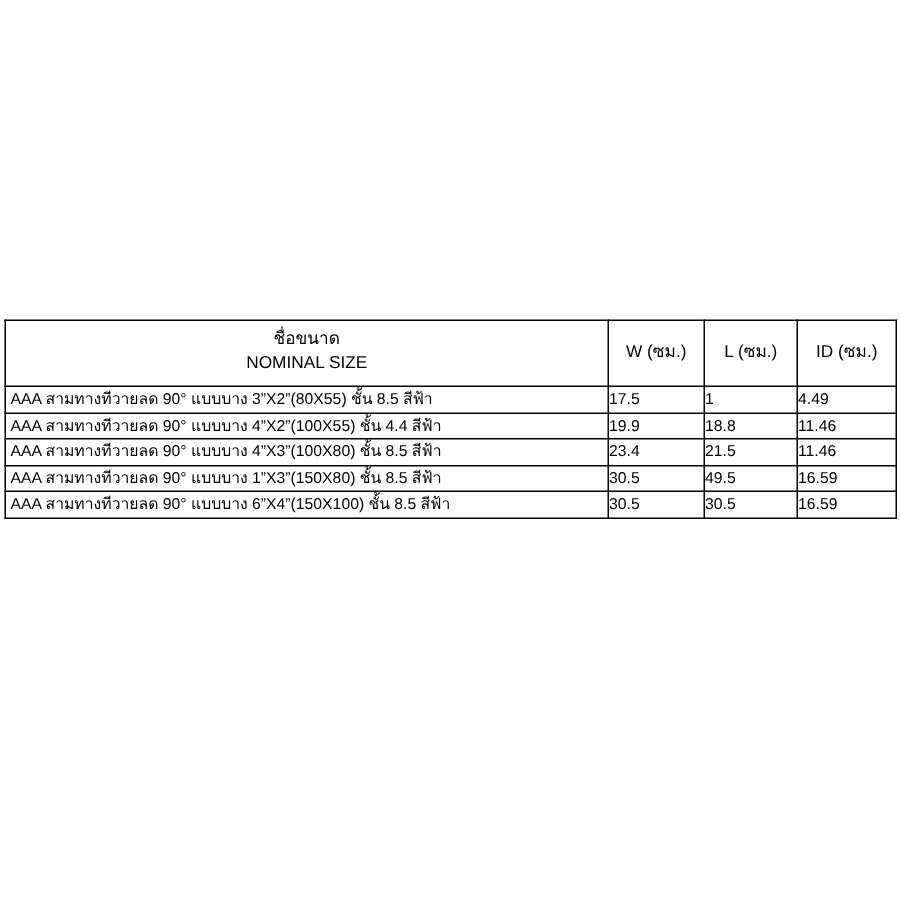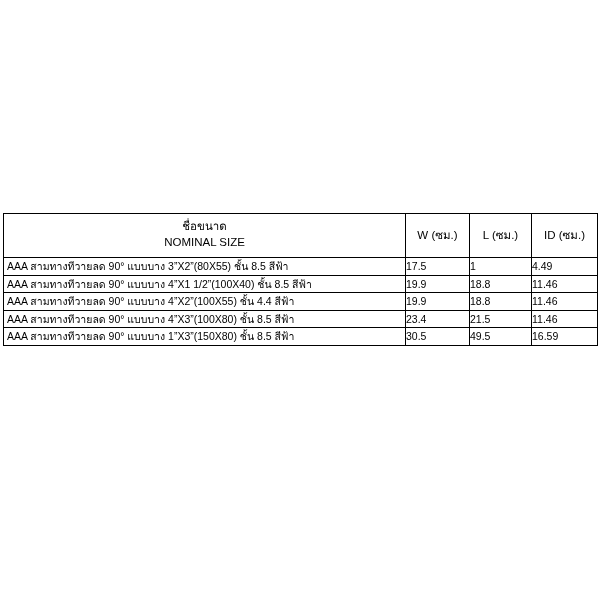--- a/index.html
+++ b/index.html
@@ -98,39 +98,39 @@
         </tr>
       </thead>
       <tbody>
         <tr>
           <td class="name">AAA สามทางทีวายลด 90° แบบบาง 3”X2”(80X55) ชั้น 8.5 สีฟ้า</td>
           <td class="num">17.5</td>
           <td class="num">1</td>
           <td class="num">4.49</td>
         </tr>
         <tr>
-          <td class="name">AAA สามทางทีวายลด 90° แบบบาง 4”X1 1/2”(100X40) ชั้น 8.5 สีฟ้า</td>
-          <td class="num">19.9</td>
-          <td class="num">18.8</td>
-          <td class="num">11.46</td>
-        </tr>
-        <tr>
           <td class="name">AAA สามทางทีวายลด 90° แบบบาง 4”X2”(100X55) ชั้น 4.4 สีฟ้า</td>
           <td class="num">19.9</td>
           <td class="num">18.8</td>
           <td class="num">11.46</td>
         </tr>
         <tr>
           <td class="name">AAA สามทางทีวายลด 90° แบบบาง 4”X3”(100X80) ชั้น 8.5 สีฟ้า</td>
           <td class="num">23.4</td>
           <td class="num">21.5</td>
           <td class="num">11.46</td>
         </tr>
         <tr>
           <td class="name">AAA สามทางทีวายลด 90° แบบบาง 1”X3”(150X80) ชั้น 8.5 สีฟ้า</td>
           <td class="num">30.5</td>
           <td class="num">49.5</td>
           <td class="num">16.59</td>
         </tr>
+        <tr>
+          <td class="name">AAA สามทางทีวายลด 90° แบบบาง 6”X4”(150X100) ชั้น 8.5 สีฟ้า</td>
+          <td class="num">30.5</td>
+          <td class="num">30.5</td>
+          <td class="num">16.59</td>
+        </tr>
       </tbody>
     </table>
   </div>
 </div>
 
 </body></html>

